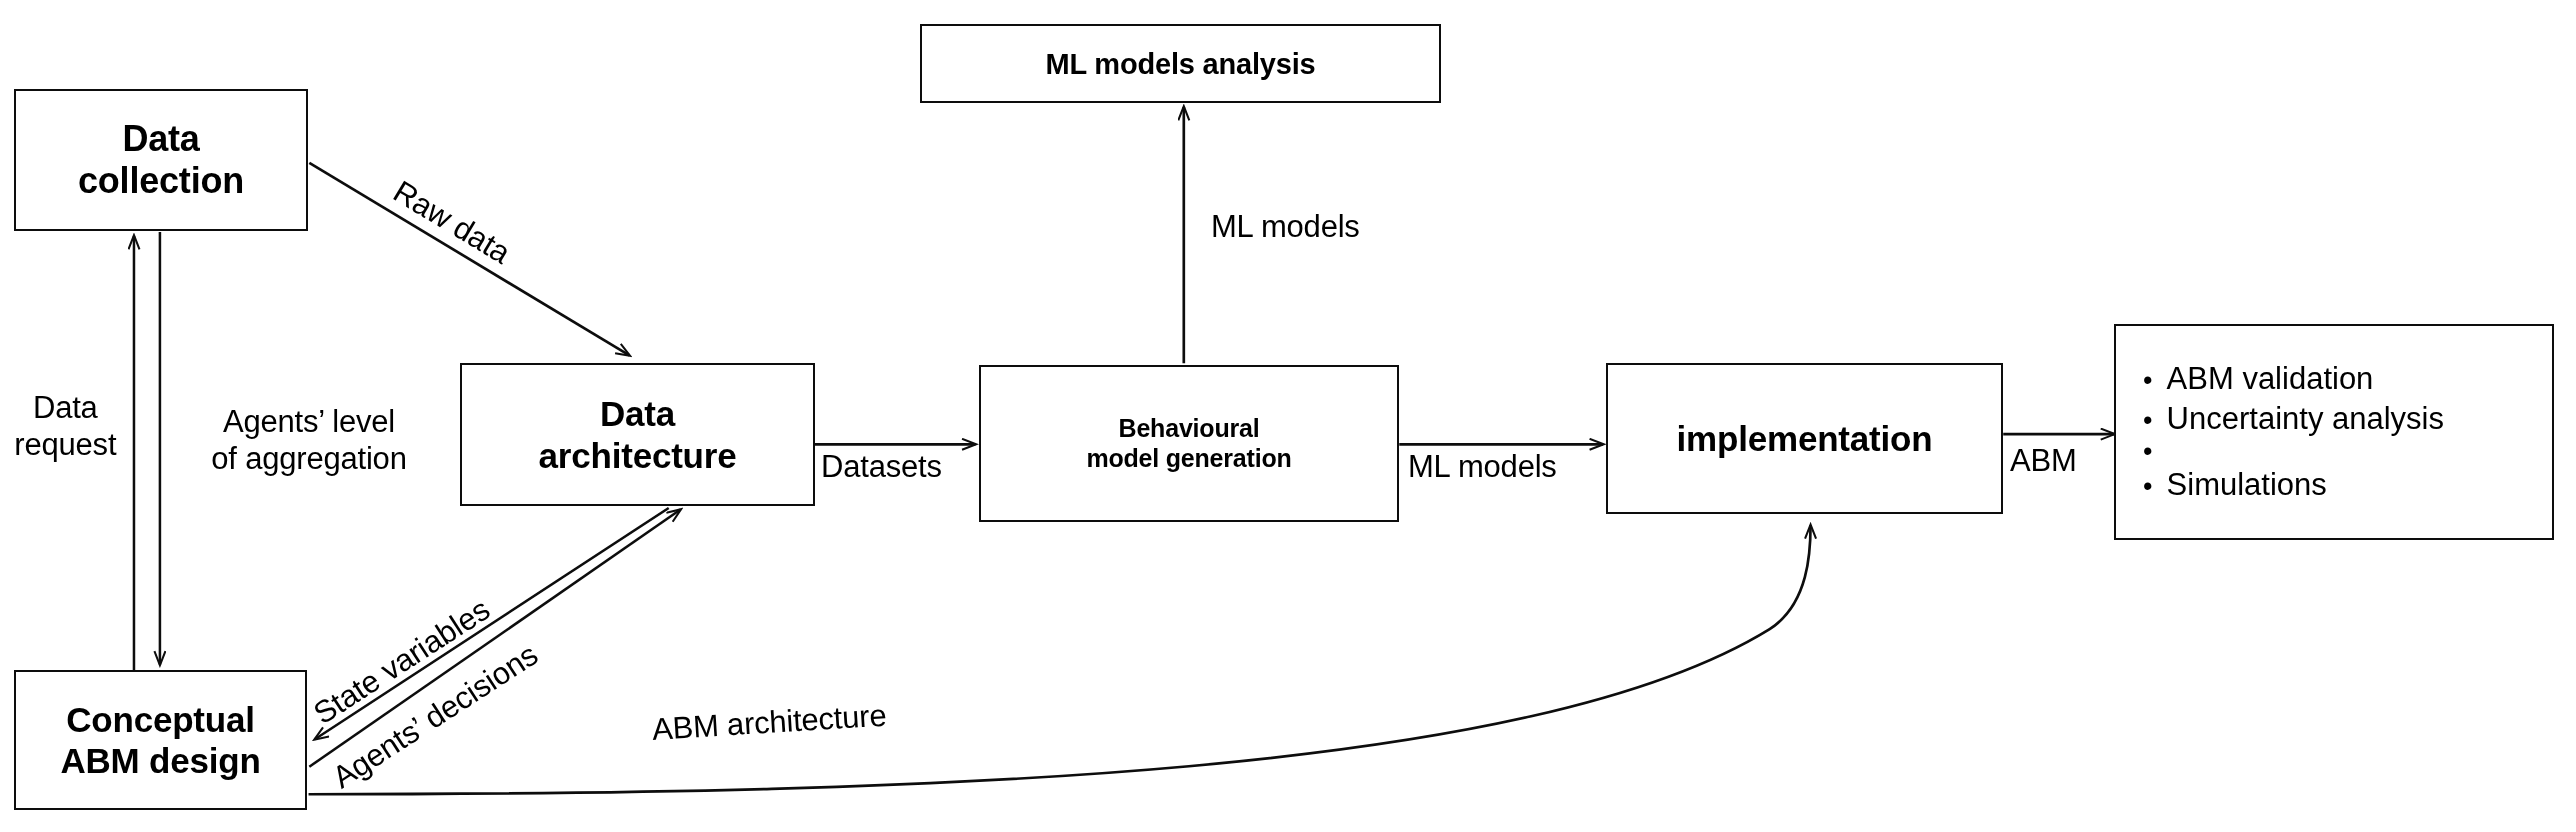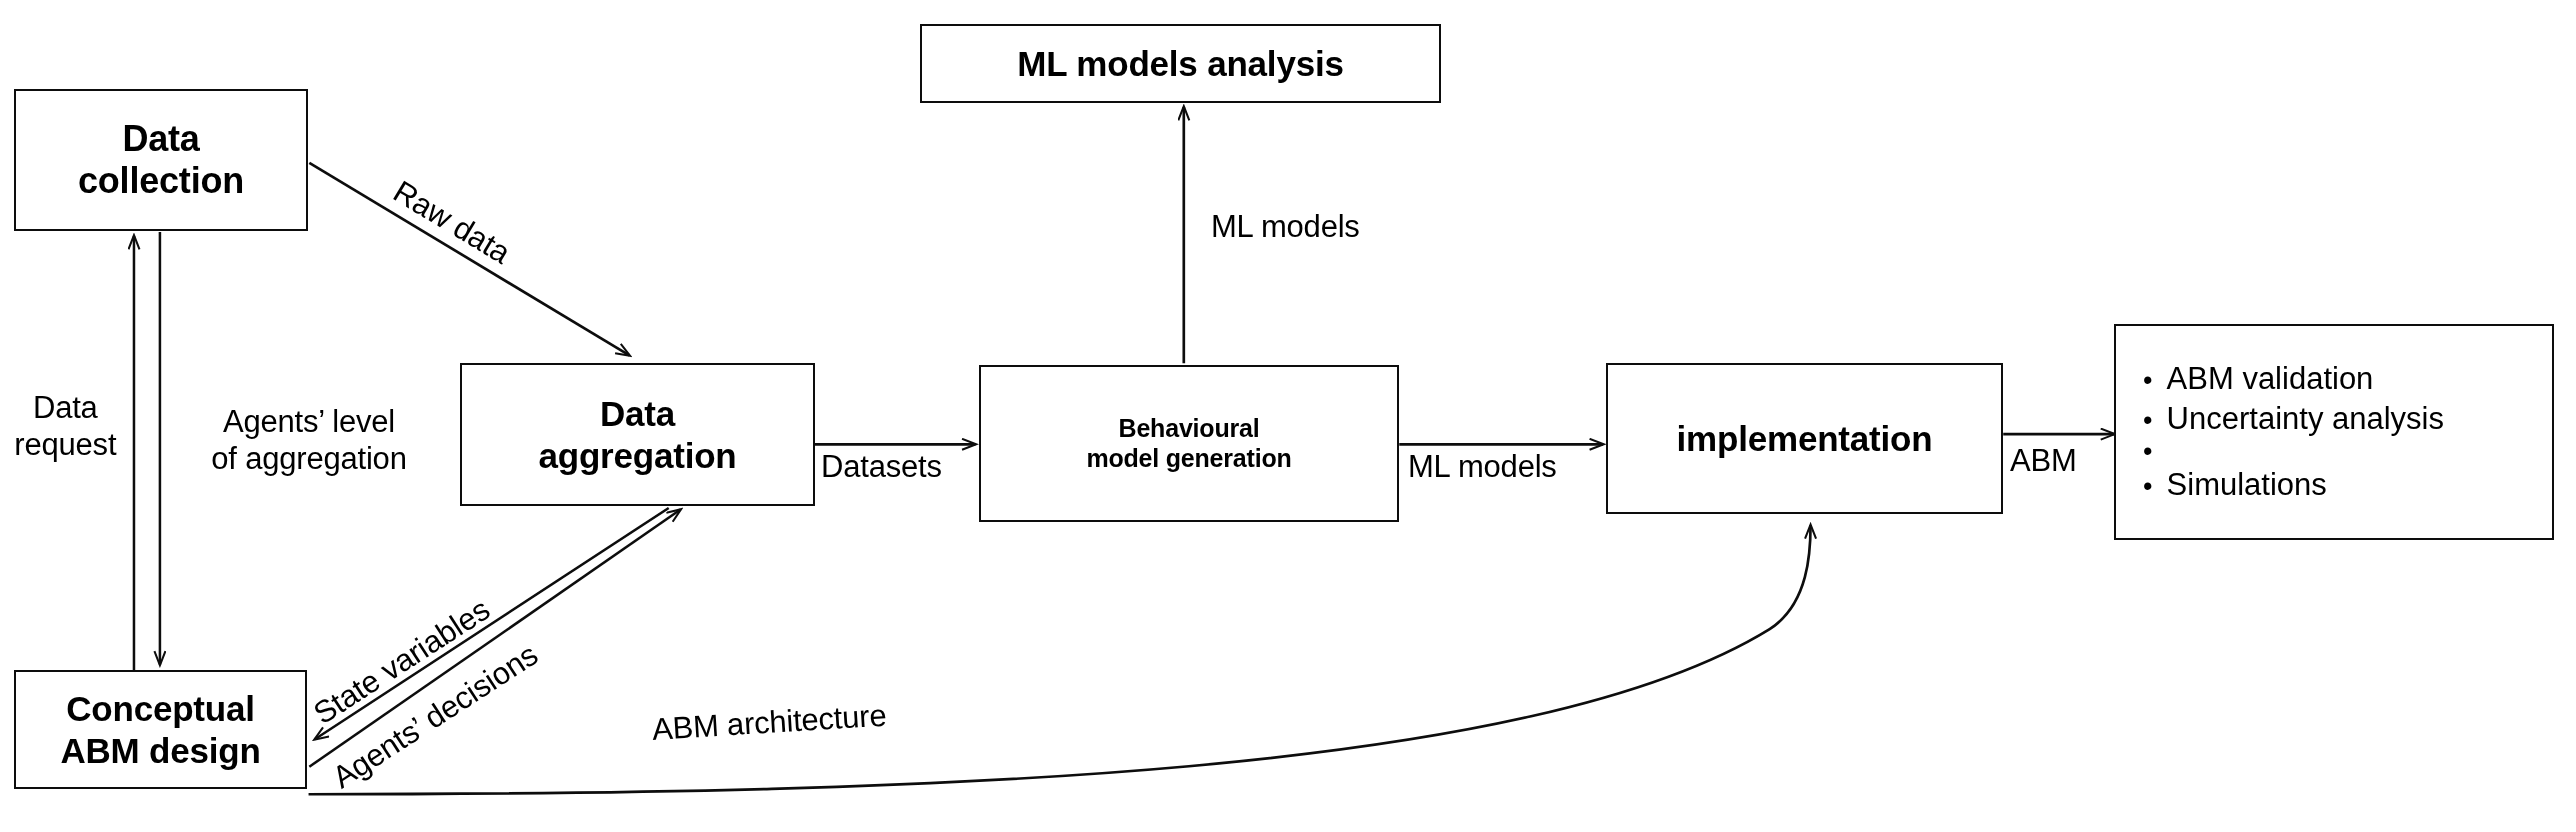--- a/index.html
+++ b/index.html
@@ -107,31 +107,31 @@
     <line x1="2547" y1="552" x2="2688" y2="552" stroke="#0d0d0d" stroke-width="3.4" marker-end="url(#arw)"></line>
 
     <path d="M 392,1010 C 1200,1010 1950,985 2250,800 C 2300,768 2302,700 2302,668" fill="none" stroke="#0d0d0d" stroke-width="3.4" marker-end="url(#arw)"></path>
   </svg>
 
   <div class="node" style="left:14px; top:89px; width:294px; height:142px; font-size:36px;">
     <span class="ln">Data</span>
     <span class="ln">collection</span>
   </div>
 
-  <div class="node" style="left:14px; top:670px; width:293px; height:119px; font-size:35px;">
+  <div class="node" style="left:14px; top:670px; width:293px; height:140px; font-size:35px;">
     <span class="ln">Conceptual</span>
     <span class="ln">ABM design</span>
   </div>
 
   <div class="node" style="left:460px; top:363px; width:355px; height:143px; font-size:35px;">
     <span class="ln">Data</span>
-    <span class="ln">aggregation</span>
+    <span class="ln">architecture</span>
   </div>
 
-  <div class="node" style="left:920px; top:24.4px; width:521px; height:79px; font-size:35px;">
+  <div class="node" style="left:920px; top:24.4px; width:521px; height:79px; font-size:29px;">
     <span class="ln">ML models analysis</span>
   </div>
 
   <div class="node" style="left:979px; top:365px; width:420px; height:157px; font-size:25px;">
     <span class="ln">Behavioural</span>
     <span class="ln">model generation</span>
   </div>
 
   <div class="node" style="left:1606px; top:363px; width:397px; height:151px; font-size:35px;">
     <span class="ln">implementation</span>

